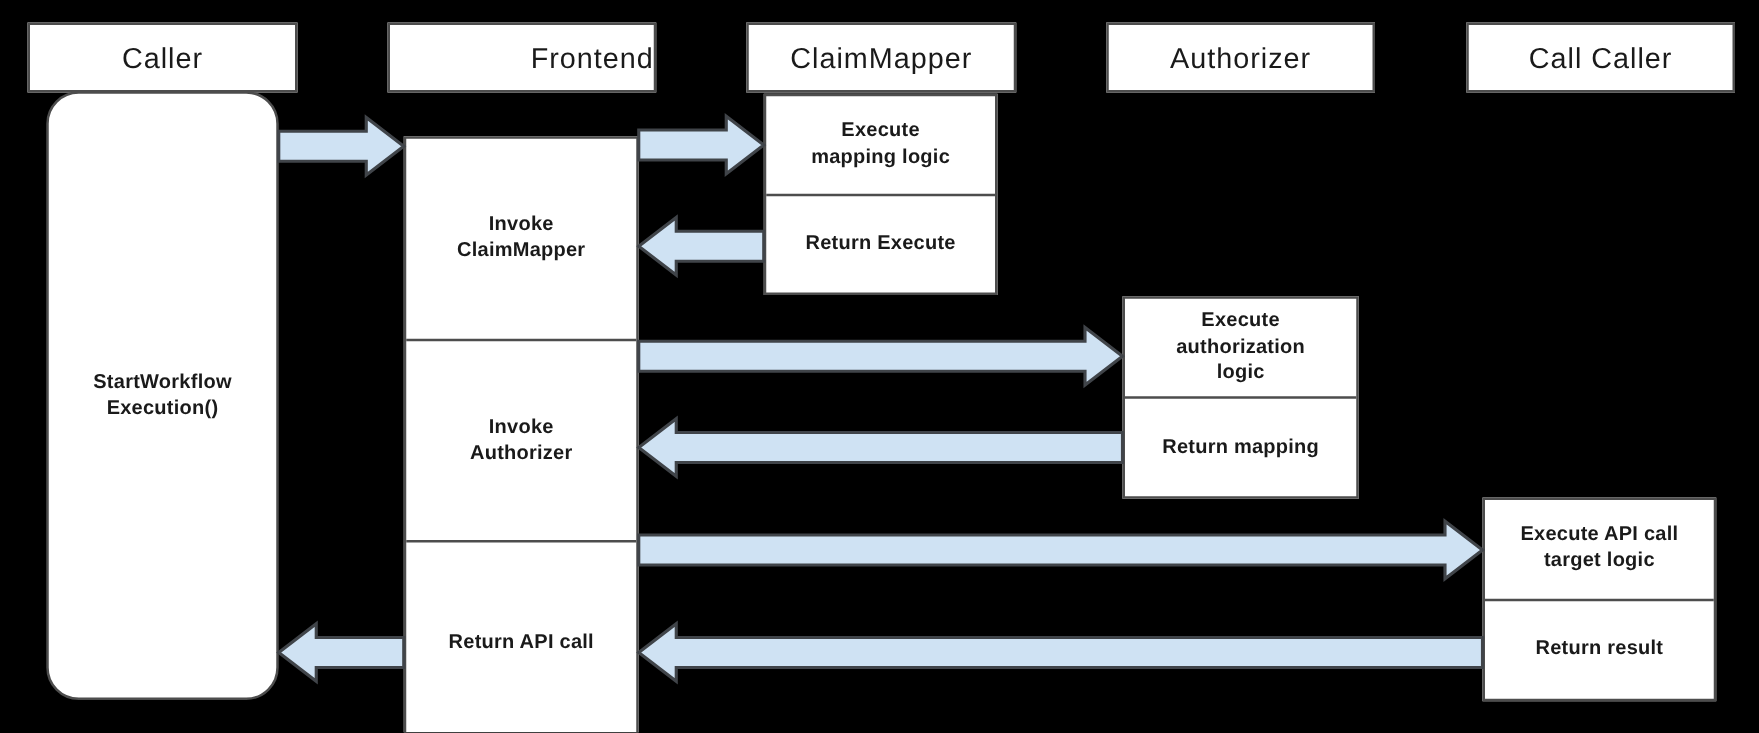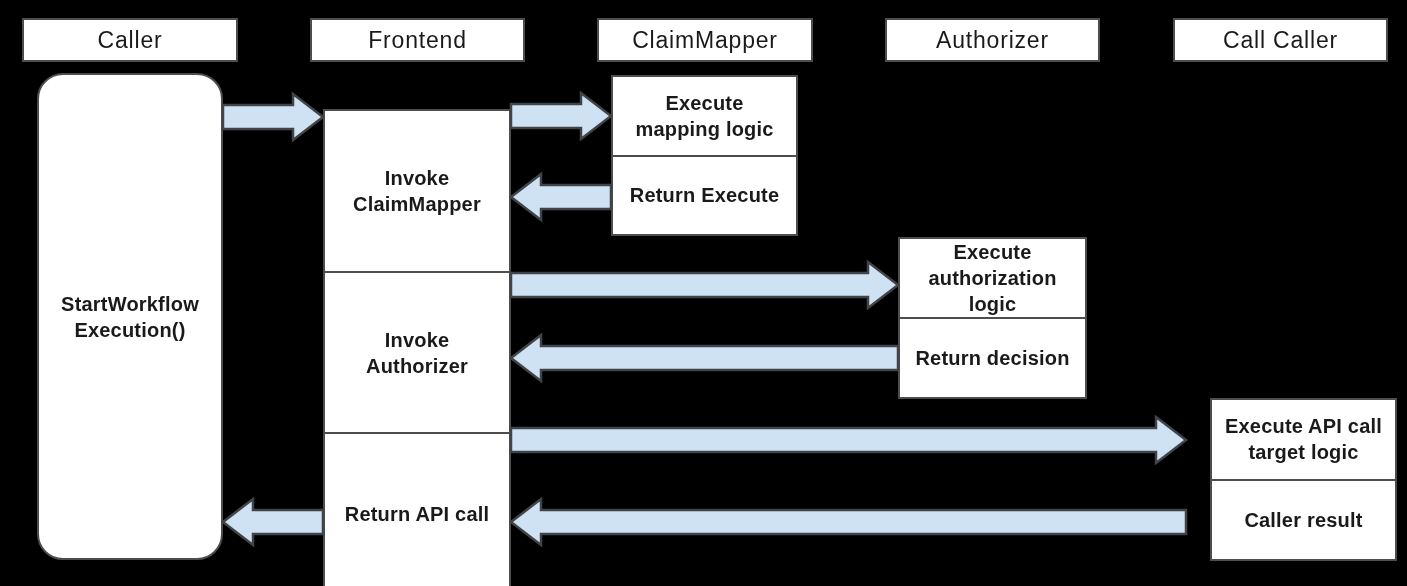--- a/index.html
+++ b/index.html
@@ -19,21 +19,21 @@
   .canvas {
     position: relative;
     width: 1407px;
     height: 586px;
     background: var(--background);
     overflow: hidden;
   }
   .actor-header {
     position: absolute;
     top: 18px;
-    height: 44px;
+    height: 56px;
     background: var(--box-fill);
     border: 2px solid var(--box-border);
     display: flex;
     align-items: center;
     justify-content: center;
     font-size: 23px;
     font-weight: 400;
     letter-spacing: 0.8px;
     color: var(--text);
   }
@@ -49,21 +49,21 @@
     display: flex;
     align-items: center;
     justify-content: center;
     text-align: center;
   }
   .section + .section {
     border-top: 2px solid var(--box-border);
   }
   .step-label {
     font-weight: 700;
-    font-size: 20px;
+    font-size: 16px;
     line-height: 1.3;
     letter-spacing: 0.2px;
     white-space: pre-line;
     padding: 0 6px;
     color: var(--text);
   }
   .arrows-layer {
     position: absolute;
     left: 0;
     top: 0;
@@ -79,21 +79,21 @@
   }
 </style>
 </head>
 <body>
 
 <div class="canvas">
 
   <div class="actor-header" style="left:22px;  width:216px;">
       <span>Caller</span>
     </div>
-  <div class="actor-header" style="left:310px; width:215px;">
+  <div class="actor-header" style="left:310px; width:215px;justify-content:flex-end;">
       <span>Frontend</span>
     </div>
   <div class="actor-header" style="left:597px; width:216px;">
       <span>ClaimMapper</span>
     </div>
   <div class="actor-header" style="left:885px; width:215px;">
       <span>Authorizer</span>
     </div>
   <div class="actor-header" style="left:1173px;width:215px;">
       <span>Call Caller</span>
@@ -130,31 +130,31 @@
     </div>
   </div>
 
   <div class="activation" style="left:898px; top:237px; width:189px; height:162px;">
     <div class="section">
       <span class="step-label">Execute
 authorization
 logic</span>
     </div>
     <div class="section">
-      <span class="step-label">Return decision</span>
+      <span class="step-label">Return mapping</span>
     </div>
   </div>
 
-  <div class="activation" style="left:1186px; top:398px; width:187px; height:163px;margin-left:24px;">
+  <div class="activation" style="left:1186px; top:398px; width:187px; height:163px;">
     <div class="section">
       <span class="step-label">Execute API call
 target logic</span>
     </div>
     <div class="section">
-      <span class="step-label">Caller result</span>
+      <span class="step-label">Return result</span>
     </div>
   </div>
 
   <svg class="arrows-layer" viewBox="0 0 1407 586" aria-hidden="true">
     <polygon class="arrow" points="223,105 293,105 293,94 323,117 293,140 293,129 223,129"></polygon>
     <polygon class="arrow" points="511,104 581,104 581,93 611,116 581,139 581,128 511,128"></polygon>
     <polygon class="arrow" points="611,185 541,185 541,174 511,197 541,220 541,209 611,209"></polygon>
     <polygon class="arrow" points="511,273 868,273 868,262 898,285 868,308 868,297 511,297"></polygon>
     <polygon class="arrow" points="898,346 541,346 541,335 511,358 541,381 541,370 898,370"></polygon>
     <polygon class="arrow" points="511,428 1156,428 1156,417 1186,440 1156,463 1156,452 511,452"></polygon>

